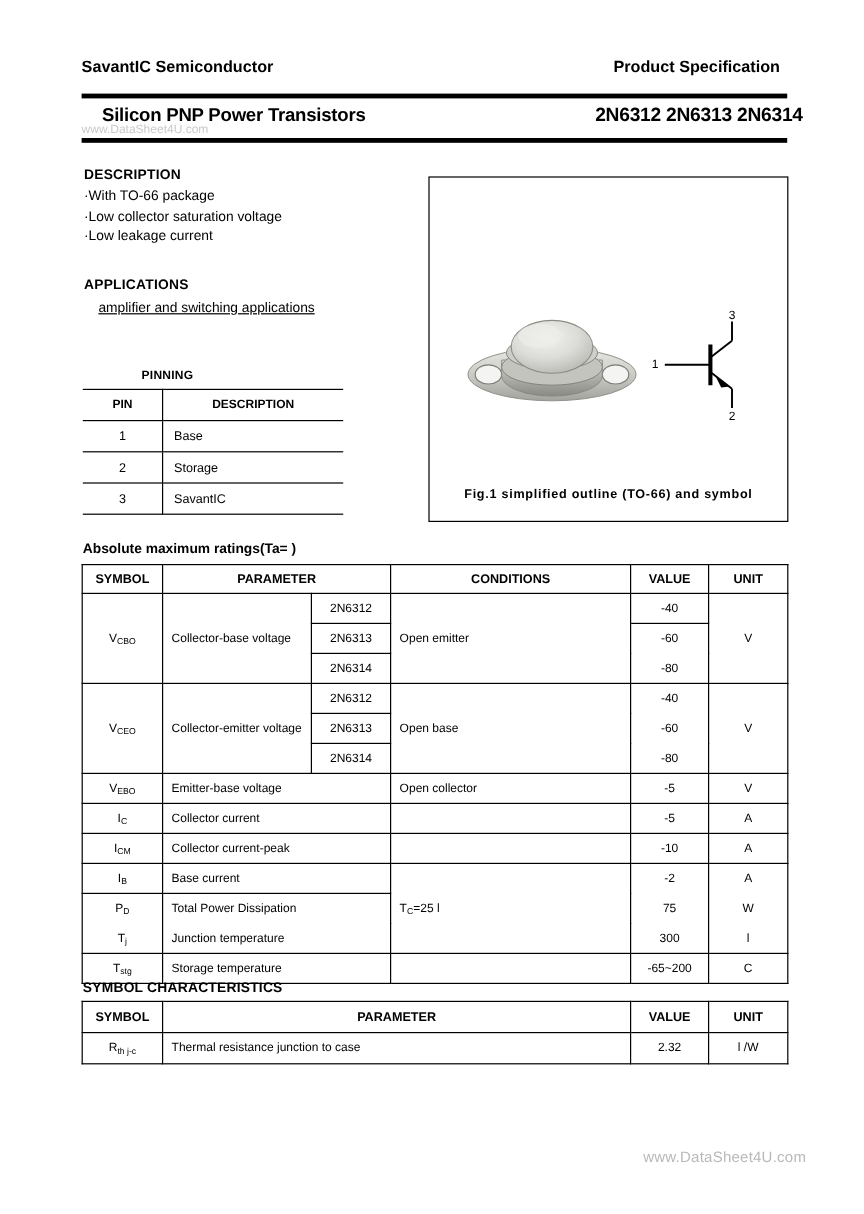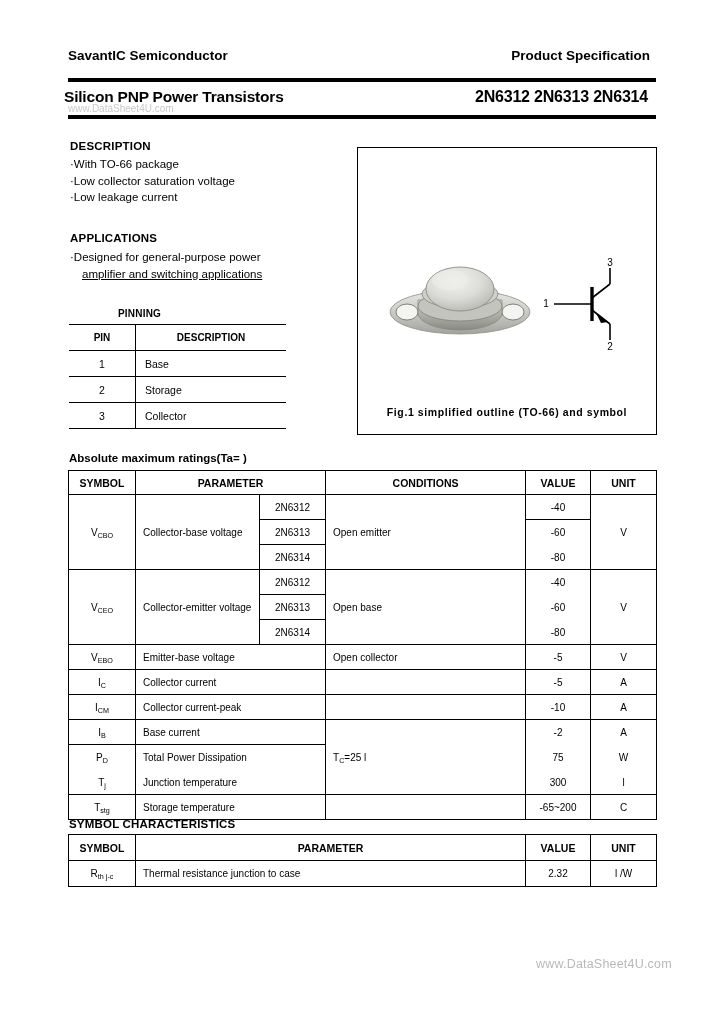--- a/index.html
+++ b/index.html
@@ -39,21 +39,21 @@
     position: absolute;
     left: 68px;
     width: 588px;
     background: #000;
   }
   .rule-a { top: 78px; height: 4px; }
   .rule-b { top: 115px; height: 4px; }
 
   .title-row {
     position: absolute;
-    left: 64px; top: 88px;
+    left: 85px; top: 88px;
     width: 588px;
     display: flex;
     justify-content: space-between;
     align-items: baseline;
     font-size: 15.5px;
     font-weight: bold;
     letter-spacing: -0.2px;
   }
   .title-right { font-size: 16px; margin-right: 4px; }
 
@@ -250,21 +250,20 @@
 
   <div class="sec-head" id="desc-head">DESCRIPTION</div>
   <div class="bullet-list" id="desc-list">
     <div>·With TO-66 package</div>
     <div>·Low collector saturation voltage</div>
     <div>·Low leakage current</div>
   </div>
 
   <div class="sec-head" id="app-head">APPLICATIONS</div>
   <div class="bullet-list" id="app-list">
-    <div>·Designed for general-purpose power</div>
     <div class="indent">amplifier and switching applications</div>
   </div>
 
   <div class="sec-head" id="pin-head">PINNING</div>
   <table class="pin-table">
     <thead>
       <tr>
         <th class="c-pin">PIN</th>
         <th class="c-desc" style="text-align:center;padding-left:0">DESCRIPTION</th>
       </tr>
@@ -273,21 +272,21 @@
       <tr>
         <td class="c-pin">1</td>
         <td class="c-desc">Base</td>
       </tr>
       <tr>
         <td class="c-pin">2</td>
         <td class="c-desc">Storage</td>
       </tr>
       <tr>
         <td class="c-pin">3</td>
-        <td class="c-desc">Collector</td>
+        <td class="c-desc">SavantIC</td>
       </tr>
     </tbody>
   </table>
 
   <div class="fig-box">
 
     <svg class="to66" viewBox="0 0 148 96">
       <defs>
         <radialGradient id="capG" cx="42%" cy="32%" r="72%">
           <stop offset="0%" stop-color="#f2f2f0"></stop>

